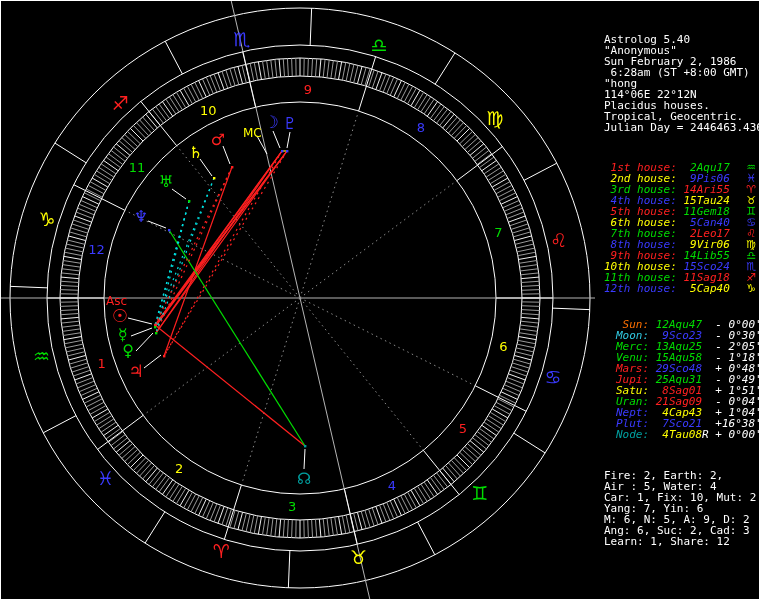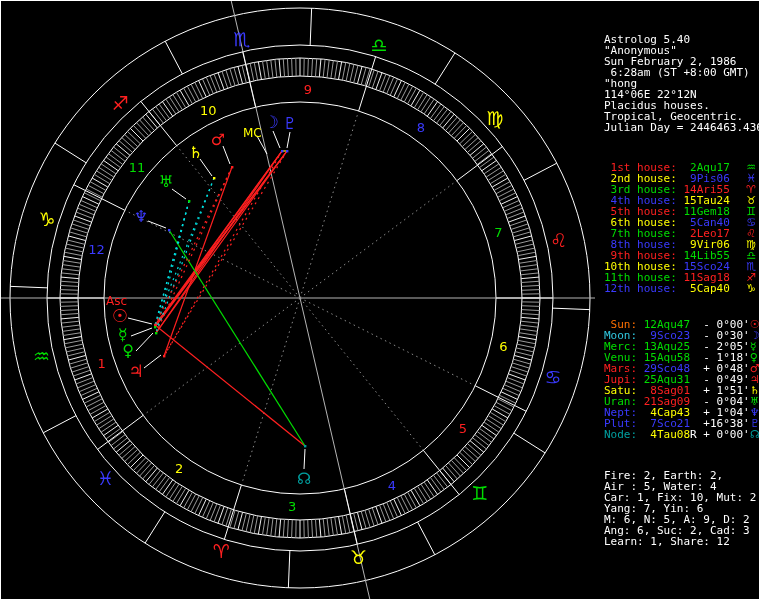--- a/index.html
+++ b/index.html
@@ -2,25 +2,25 @@
 <html><head>
 <meta charset="utf-8">
 <style>
   html,body{margin:0;padding:0;background:#000;}
   #screen{position:relative;width:760px;height:600px;background:#000;overflow:hidden;
           font-family:"DejaVu Sans Mono",monospace;}
   #frame{position:absolute;inset:0;border:1px solid #fff;pointer-events:none;}
   #wheel{position:absolute;left:0;top:0;}
   #panel{position:absolute;left:604px;top:12px;width:152px;color:#fff;
          font:11px/11px "DejaVu Sans Mono",monospace;white-space:pre;}
-  .row{display:flex;height:11px;align-items:flex-end;}
+  .row{display:flex;height:11px;align-items:flex-end;font-style:italic;}
   .row .icon{margin-left:auto;font-family:"DejaVu Sans",sans-serif;font-size:11px;line-height:11px;}
   #header-block{margin-bottom:7px;}
   #houses-block{margin-bottom:3px;}
-  #planets-block{margin-bottom:8px;}
+  #planets-block{margin-bottom:8px;margin-left:12px;}
   svg text{font-family:"DejaVu Sans",sans-serif;}
 </style>
 </head>
 <body>
 
 <div id="screen">
   <svg id="wheel" width="600" height="600" viewBox="0 0 600 600">
       <circle cx="300" cy="298" r="290" fill="none" stroke="#ffffff" stroke-width="1"></circle>
       <circle cx="300" cy="298" r="253" fill="none" stroke="#ffffff" stroke-width="1"></circle>
       <circle cx="300" cy="298" r="240" fill="none" stroke="#ffffff" stroke-width="1"></circle>

